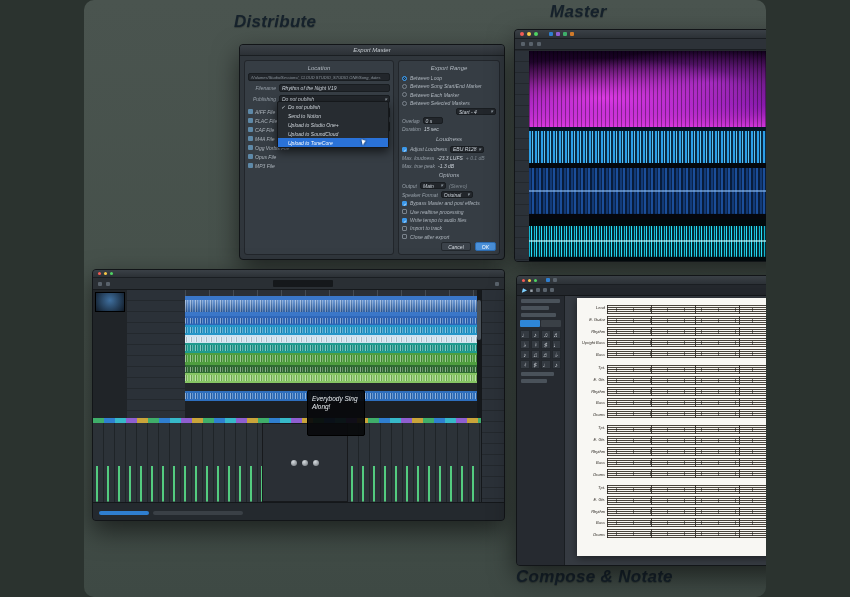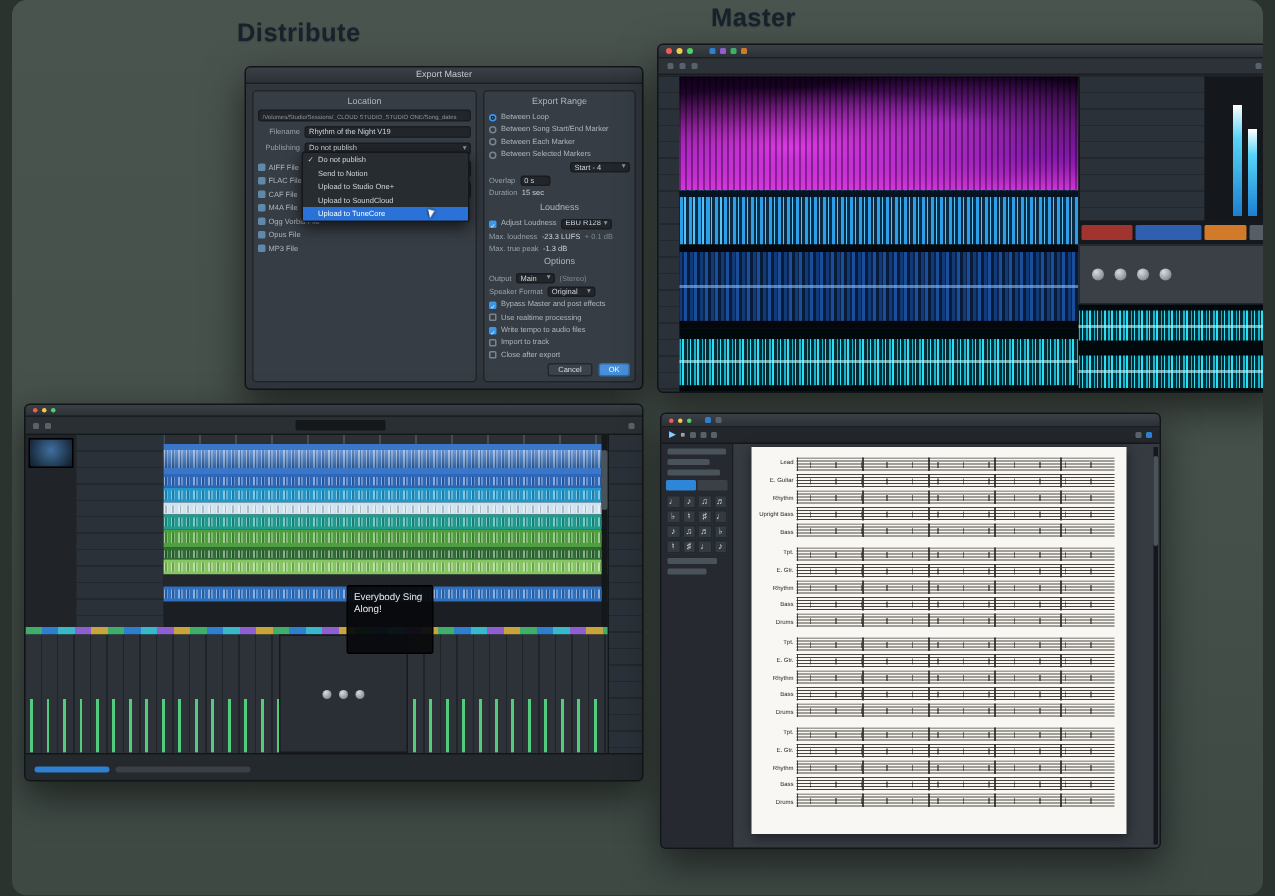--- a/index.html
+++ b/index.html
@@ -1,19 +1,19 @@
 <!DOCTYPE html>
 <html><head>
 <meta charset="utf-8">
 <style>
   * { margin:0; padding:0; box-sizing:border-box; font-family:"Liberation Sans", sans-serif; }
   html,body { background:#2b332f; }
-  #stage { position:relative; width:834px; height:597px; margin:0 auto;
+  #stage { position:relative; width:682px; height:597px; margin:0 auto;
            background:linear-gradient(180deg,#4a544f 0%,#45504a 55%,#3e4944 100%);
-           border-radius:10px; overflow:hidden; }
+           border-radius:10px; overflow:hidden;font-style:italic; }
 
   .caption { position:absolute; font-weight:bold; font-size:17px; color:#16222c;
              letter-spacing:.3px; text-shadow:0 1px 1px rgba(0,0,0,.25); }
 
   .win { position:absolute; border-radius:4px; border:1px solid #121518;
          box-shadow:0 10px 26px rgba(0,0,0,.55); overflow:hidden; }
   .tb { position:relative; display:flex; align-items:center; gap:3px; padding:0 5px;
         background:linear-gradient(#3a4046,#2c3136); border-bottom:1px solid #1a1e22; }
   .tb-title { position:absolute; left:0; right:0; text-align:center; font-size:6px; color:#c4cad0; }
   .dot { width:4px; height:4px; border-radius:50%; flex:0 0 auto; }
@@ -127,20 +127,21 @@
       background-position:0 0, 0 55%, 0 0;
       background-repeat:repeat, no-repeat, repeat; }
 </style>
 </head>
 <body>
 
 <div id="stage">
 
   <div class="caption" style="left:150px;top:12px;">Distribute</div>
   <div class="caption" style="left:442px;top:2px;margin-left:24px;">Master</div>
+  <div class="caption" style="left:432px;top:567px;">Compose &amp; Notate</div>
 
   <div class="win" style="left:155px;top:44px;width:266px;height:216px;background:#30363c;">
     <div class="tb" style="height:11px;">
       <span class="tb-title">Export Master</span>
     </div>
     <div class="ex-body">
 
       <div class="panel ex-left">
         <div class="sechead">Location</div>
         <div class="pathbox">

